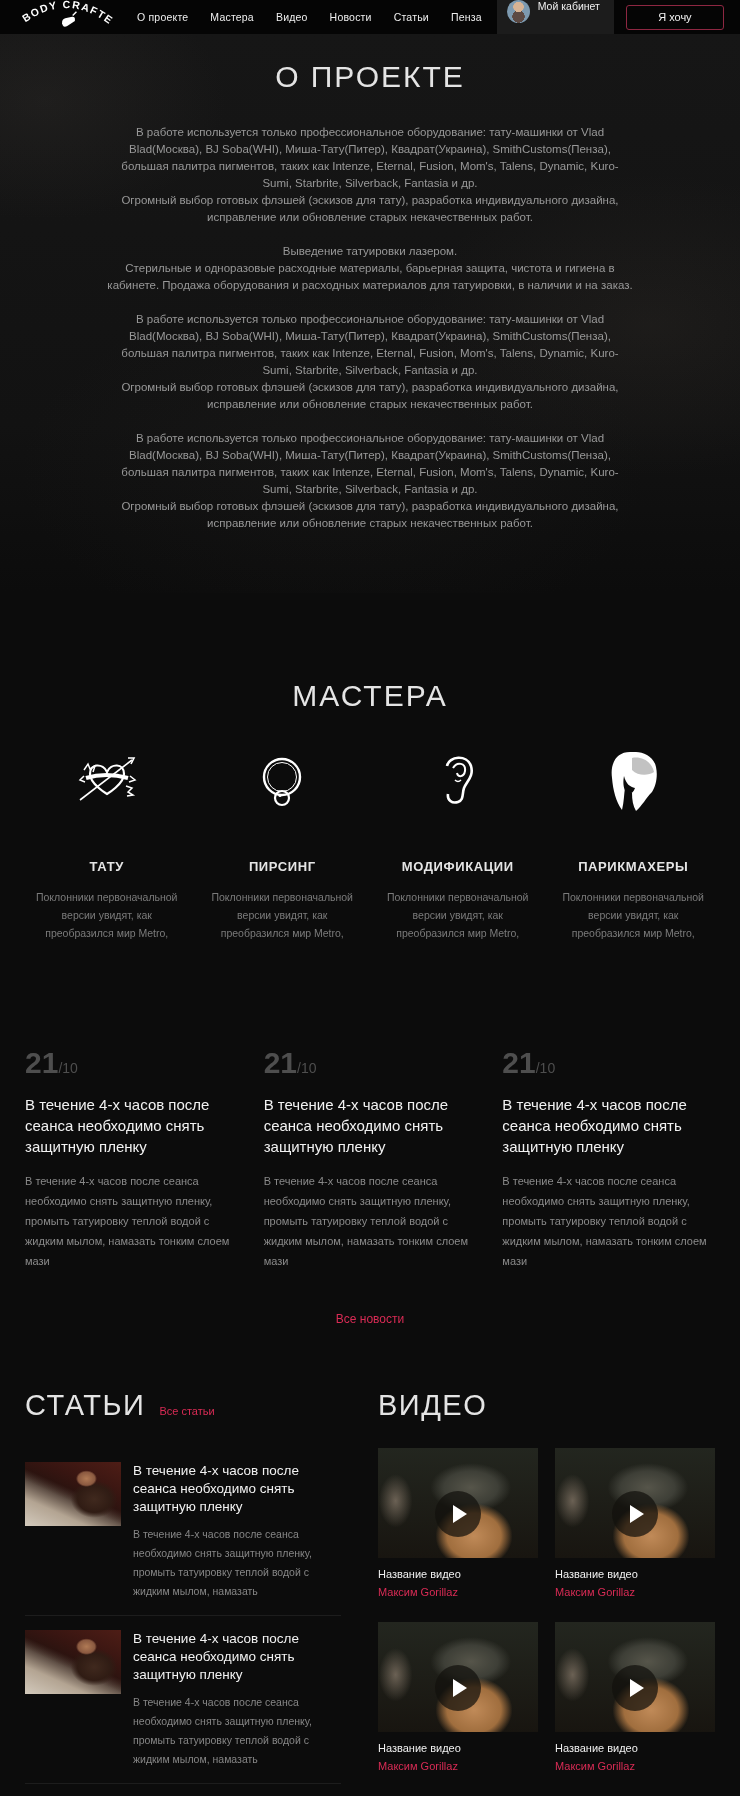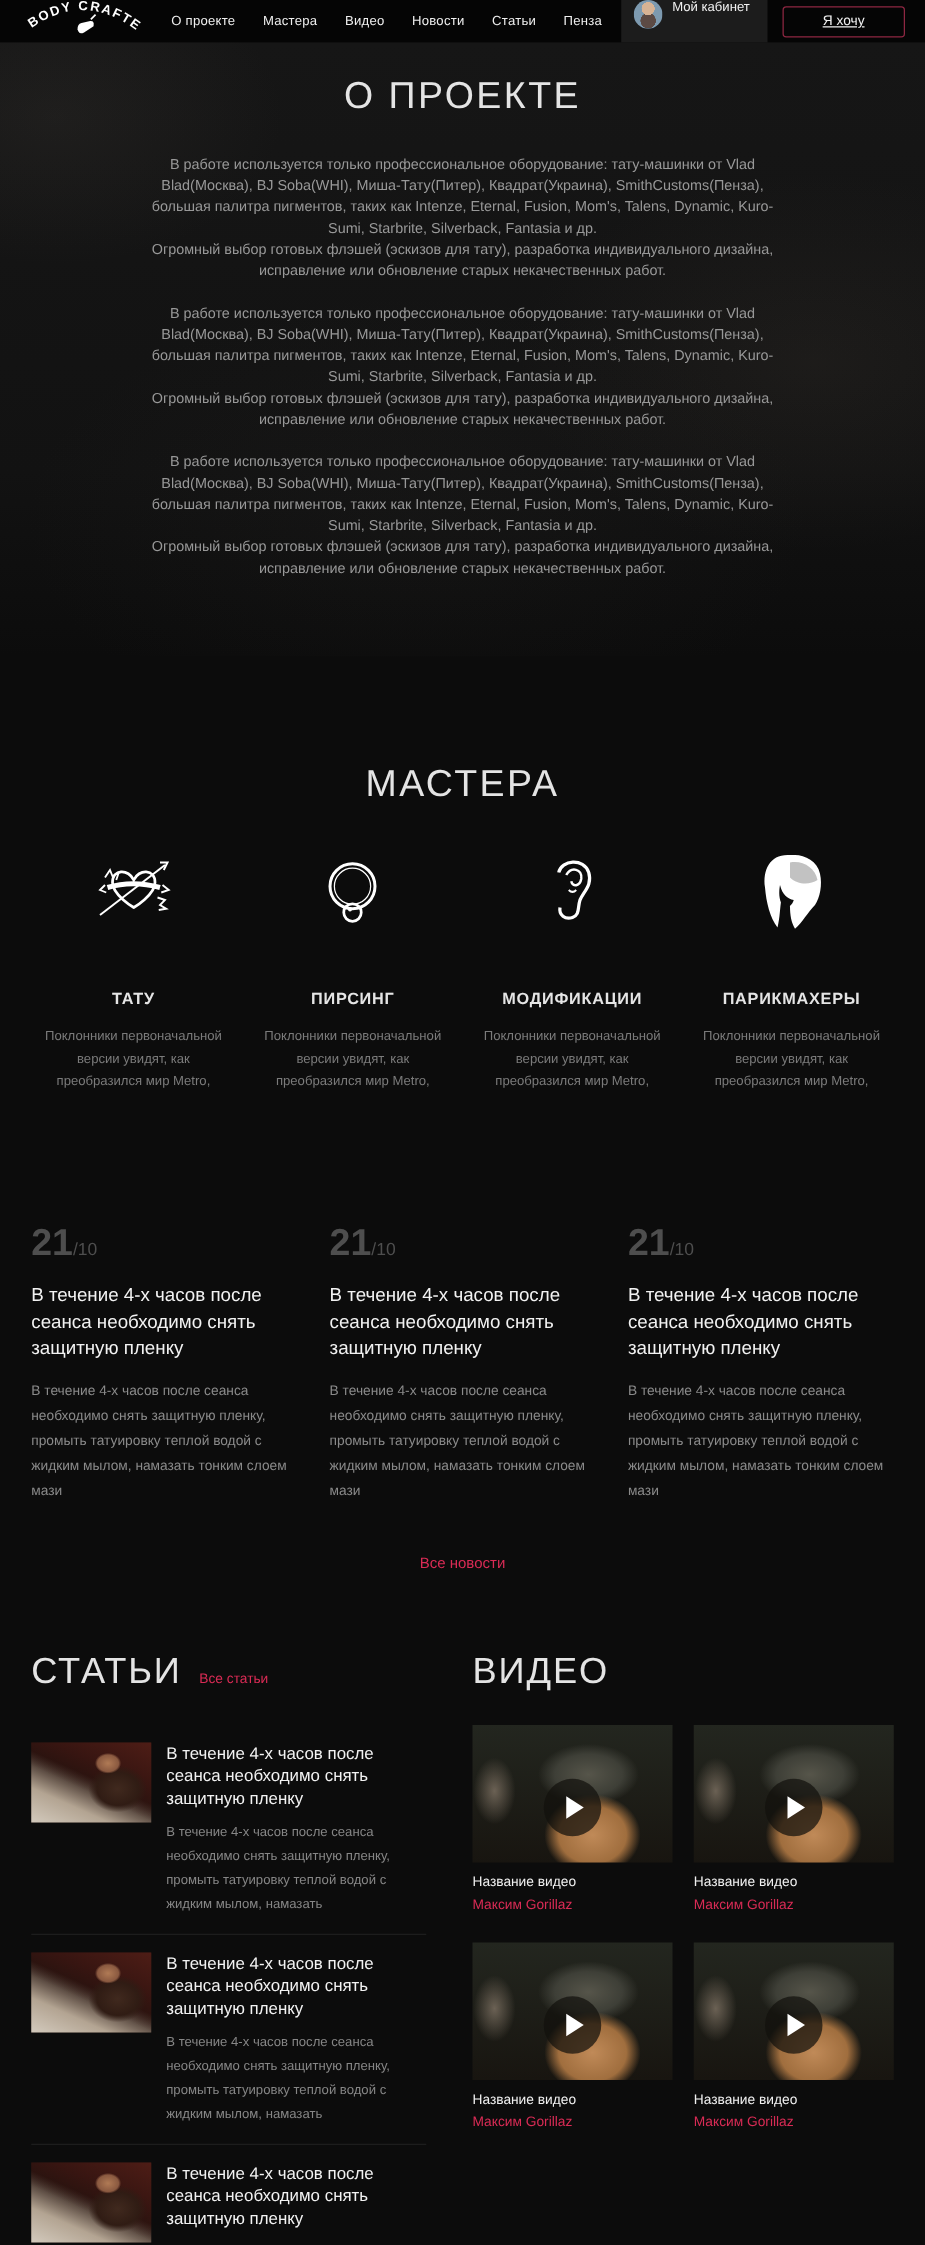--- a/index.html
+++ b/index.html
@@ -30,21 +30,21 @@
     background:
       radial-gradient(circle at 50% 30%, #d7b394 0 26%, transparent 27%),
       radial-gradient(circle at 50% 72%, #5c4a44 0 30%, transparent 31%),
       radial-gradient(circle at 50% 50%, #7d9ab0 0 100%);
     flex:0 0 auto;
   }
   .account-label { font-size:10.5px; margin-left:8px; color:#f0f0f0; white-space:nowrap; }
   .header-cta {
     margin-left:12px; width:98px; height:25px; background:transparent;
     border:1px solid #8e2742; border-radius:3px; color:#f2f2f2;
-    font-size:11px; font-family:inherit; cursor:pointer;text-decoration:underline;
+    font-size:11px; font-family:inherit; cursor:pointer;
   }
 
   
   .hero {
     position:relative; padding:26px 0 44px 0;
     background:
       radial-gradient(ellipse 260px 170px at 6% 12%, rgba(82,76,70,.16), transparent 70%),
       radial-gradient(ellipse 330px 210px at 88% 52%, rgba(90,80,70,.14), transparent 72%),
       radial-gradient(ellipse 420px 240px at 45% 78%, rgba(60,58,55,.10), transparent 75%),
       linear-gradient(180deg, #161616 0%, #121212 70%, #0c0c0c 100%);
@@ -171,20 +171,22 @@
     <span class="account-label">Мой кабинет</span>
   </div>
   <button class="header-cta">Я хочу</button>
 </div>
 
 <section class="hero">
   <h1 class="hero-title">О ПРОЕКТЕ</h1>
   <div class="about-paragraphs">
     <p>В работе используется только профессиональное оборудование: тату-машинки от Vlad Blad(Москва), BJ Soba(WHI), Миша-Тату(Питер), Квадрат(Украина), SmithCustoms(Пенза), большая палитра пигментов, таких как Intenze, Eternal, Fusion, Mom's, Talens, Dynamic, Kuro-Sumi, Starbrite, Silverback, Fantasia и др.
 Огромный выбор готовых флэшей (эскизов для тату), разработка индивидуального дизайна, исправление или обновление старых некачественных работ.</p>
+    <p>Выведение татуировки лазером.
+Стерильные и одноразовые расходные материалы, барьерная защита, чистота и гигиена в кабинете. Продажа оборудования и расходных материалов для татуировки, в наличии и на заказ.</p>
     <p>В работе используется только профессиональное оборудование: тату-машинки от Vlad Blad(Москва), BJ Soba(WHI), Миша-Тату(Питер), Квадрат(Украина), SmithCustoms(Пенза), большая палитра пигментов, таких как Intenze, Eternal, Fusion, Mom's, Talens, Dynamic, Kuro-Sumi, Starbrite, Silverback, Fantasia и др.
 Огромный выбор готовых флэшей (эскизов для тату), разработка индивидуального дизайна, исправление или обновление старых некачественных работ.</p>
     <p>В работе используется только профессиональное оборудование: тату-машинки от Vlad Blad(Москва), BJ Soba(WHI), Миша-Тату(Питер), Квадрат(Украина), SmithCustoms(Пенза), большая палитра пигментов, таких как Intenze, Eternal, Fusion, Mom's, Talens, Dynamic, Kuro-Sumi, Starbrite, Silverback, Fantasia и др.
 Огромный выбор готовых флэшей (эскизов для тату), разработка индивидуального дизайна, исправление или обновление старых некачественных работ.</p>
   </div>
 </section>
 
 <section class="masters">
   <h2 class="masters-title">МАСТЕРА</h2>
   <div class="masters-grid">

